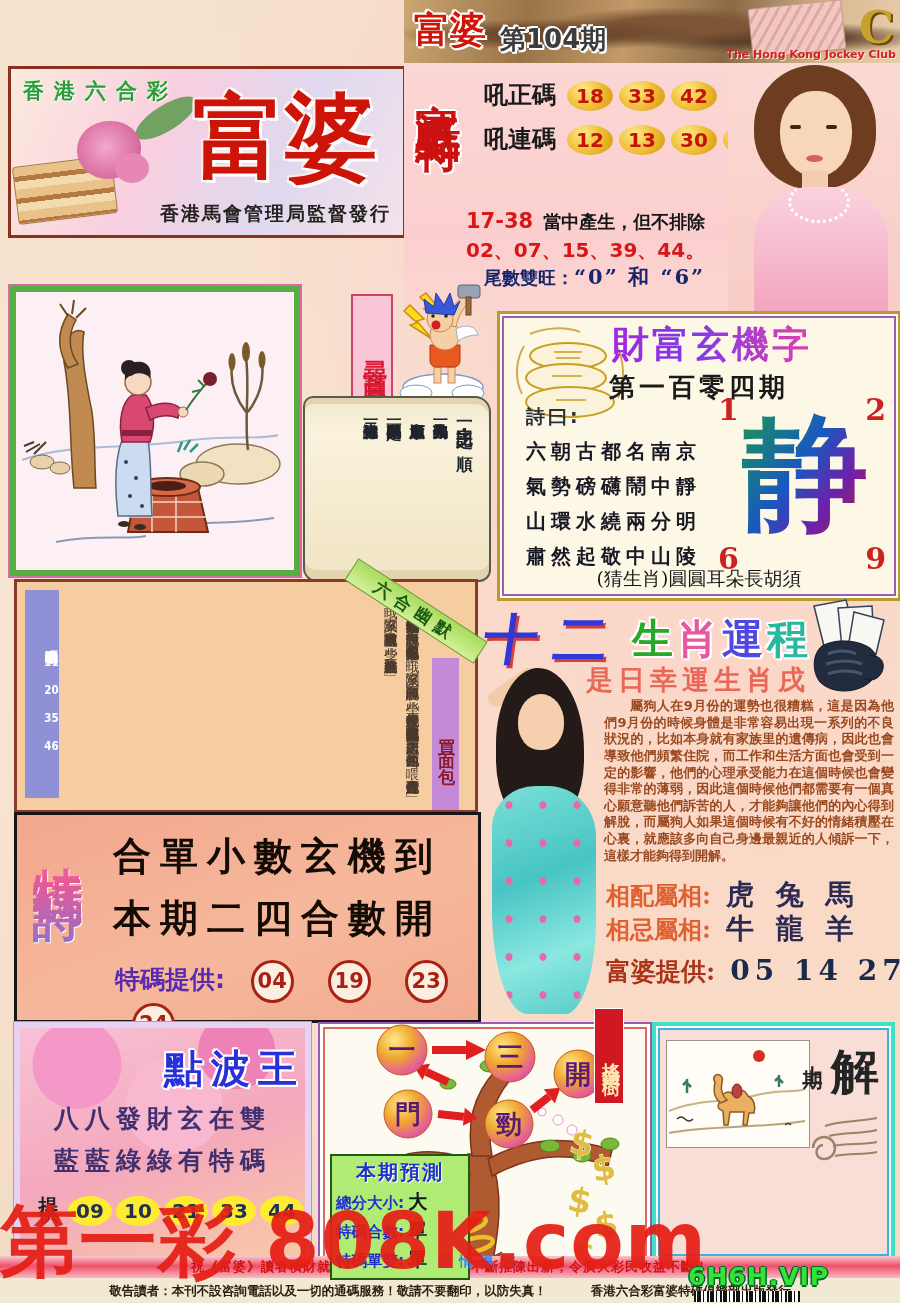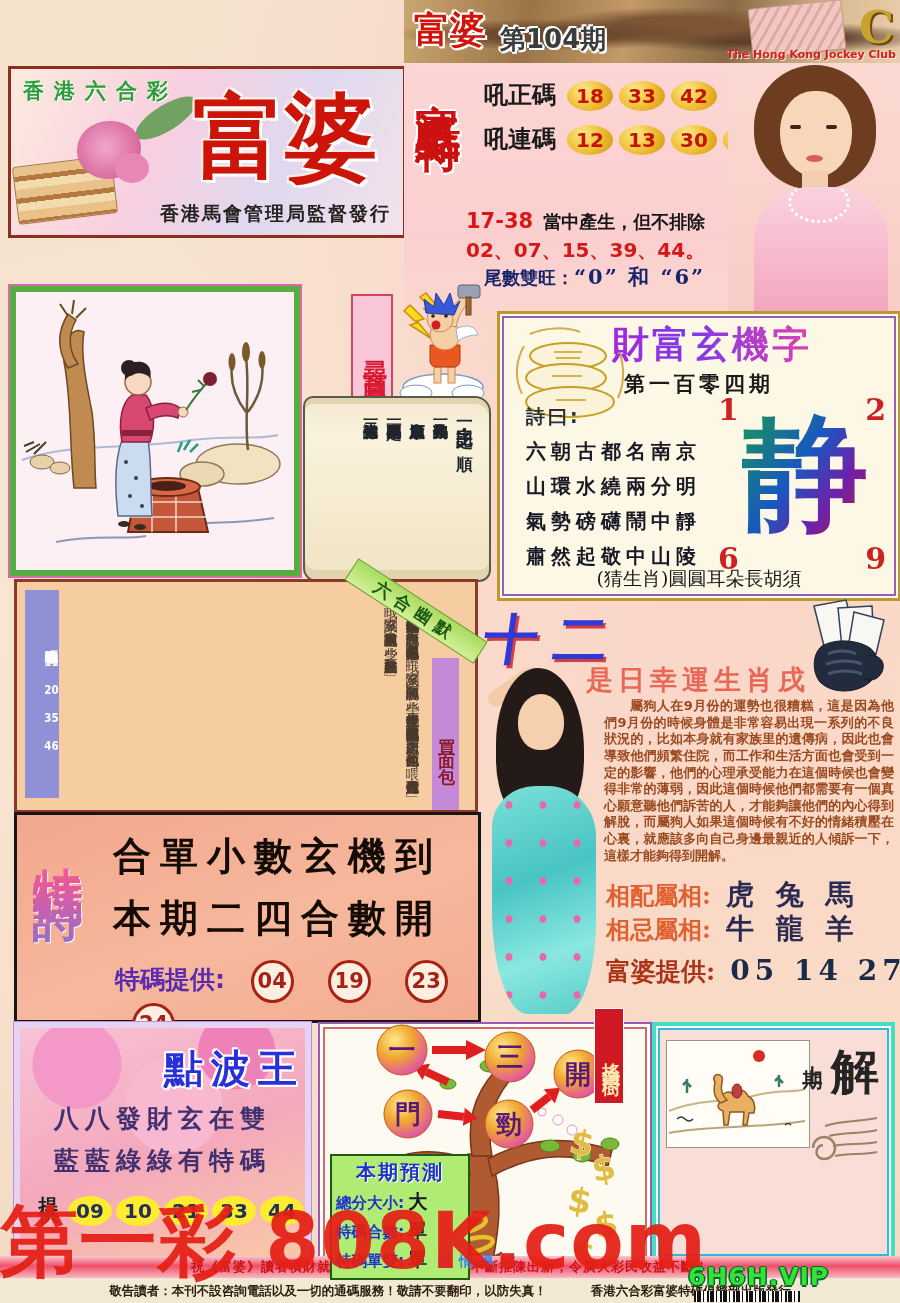--- a/index.html
+++ b/index.html
@@ -74,21 +74,21 @@
   
   #scroll{left:303px;top:396px;width:184px;height:182px;background:linear-gradient(180deg,#f2e8ce,#faf2dc 20%,#f2e6c8 85%);
     border:2px solid #5a5a4a;border-radius:10px 16px 12px 14px;box-shadow:inset 0 6px 0 #e2d4ae,inset 0 -10px 0 #e2d4ae;}
   #scroll .txt{left:14px;top:14px;right:12px;height:150px;font-size:15px;font-weight:bold;color:#20242c;line-height:1.55;}
   #scroll .hd{font-size:16.5px;letter-spacing:2px;}
   
   #mystery{left:497px;top:311px;width:398px;height:284px;background:#fdf8e6;border:3px solid #bd982c;
     box-shadow:inset 0 0 0 2px #fff,inset 0 0 0 4px #9a5fb0;}
   #mystery .title{left:112px;top:6px;font-size:37px;font-weight:bold;letter-spacing:3px;
     background:linear-gradient(90deg,#a428e0,#7d3ae8 40%,#e040b0);-webkit-background-clip:text;background-clip:text;color:transparent;}
-  #mystery .iss{left:0;right:0;top:56px;text-align:center;font-size:21px;font-weight:bold;color:#1a1a1a;letter-spacing:4px;}
+  #mystery .iss{left:0;right:0;top:56px;text-align:center;font-size:26px;font-weight:bold;color:#1a1a1a;letter-spacing:4px;}
   #mystery .sy{left:26px;top:90px;font-size:19px;font-weight:bold;color:#2a2e38;letter-spacing:3px;}
   #mystery .poem{left:26px;top:120px;font-size:20px;font-weight:bold;color:#191926;line-height:35px;letter-spacing:5px;font-family:"DejaVu Serif",serif;}
   #mystery .bigwrap{left:218px;top:78px;width:168px;height:184px;}
   #mystery .bigchar{left:24px;top:6px;font-size:126px;line-height:1.2;font-weight:bold;font-family:"DejaVu Serif",serif;
     background:linear-gradient(125deg,#18a048,#1858c0 45%,#7020a8 70%,#c02020);-webkit-background-clip:text;background-clip:text;color:transparent;}
   #mystery .cn{position:absolute;font-size:30px;font-weight:bold;color:#cc2222;font-family:"DejaVu Serif",serif;}
   #mystery .hint{left:0;right:0;bottom:6px;text-align:center;font-size:19px;color:#161616;font-family:"DejaVu Serif",serif;}
   
   #story{left:14px;top:579px;width:458px;height:228px;background:#f6cda0;border:3px solid #8b3a2a;}
   #story .lucky{left:8px;top:8px;width:34px;height:208px;background:#9090d6;color:#fff;text-align:center;
@@ -304,22 +304,22 @@
       <ellipse cx="58" cy="30" rx="38" ry="13" fill="#fbf2da" stroke="#c8a020" stroke-width="2"></ellipse>
       <ellipse cx="56" cy="52" rx="40" ry="14" fill="#fbf2da" stroke="#c8a020" stroke-width="2"></ellipse>
       <ellipse cx="60" cy="76" rx="44" ry="15" fill="#fbf2da" stroke="#c8a020" stroke-width="2"></ellipse>
       <path d="M44,26 h28 M46,32 h24 M42,50 h30 M46,74 h30" stroke="#c8a020" stroke-width="1.5"></path>
     </svg>
     <div class="abs title">財富玄機字</div>
     <div class="abs iss">第一百零四期</div>
     <div class="abs sy">詩曰:</div>
     <div class="abs poem">
       <div>六朝古都名南京</div>
+      <div>氣勢磅礴鬧中靜</div>
       <div>山環水繞兩分明</div>
-      <div>氣勢磅礴鬧中靜</div>
       <div>肅然起敬中山陵</div>
     </div>
     <div class="abs bigwrap">
       <span class="cn" style="left:0;top:0">1</span>
       <span class="cn" style="right:0;top:0">2</span>
       <span class="cn" style="left:0;bottom:0">6</span>
       <span class="cn" style="right:0;bottom:0">9</span>
       <span class="abs bigchar">静</span>
     </div>
     <div class="abs hint">(猜生肖)圓圓耳朵長胡須</div>
@@ -343,20 +343,23 @@
     <div class="abs l1">合單小數玄機到</div>
     <div class="abs l2">本期二四合數開</div>
     <div class="abs prov">
       <span>特碼提供:</span>
       <span class="circ">04</span><span class="circ">19</span><span class="circ">23</span><span class="circ">24</span>
     </div>
   </div>
 
   <div id="zod" class="abs">
     <div class="abs pre">十二</div>
+    <div class="abs rest outline-w">
+      <span class="zc0">生</span><span class="zc1">肖</span><span class="zc2">運</span><span class="zc3">程</span>
+    </div>
     <svg class="abs" style="right:2px;top:0" width="112" height="98" viewBox="0 0 112 98">
       <g stroke="#35405a" stroke-width="1.5" fill="#f8f8f2">
         <polygon points="30,8 62,2 72,40 40,48"></polygon>
         <polygon points="54,10 88,8 90,46 58,50"></polygon>
         <polygon points="70,14 100,22 92,56 64,50"></polygon>
       </g>
       <path d="M38,48 C52,40 74,42 86,50 C96,58 96,74 86,84 C72,96 48,96 36,84 C28,74 28,56 38,48 Z" fill="#222c3e" stroke="#101828"></path>
       <path d="M44,56 C52,52 64,52 72,56 M42,66 C54,62 68,62 78,66 M44,76 C54,72 68,72 78,76" stroke="#46546e" stroke-width="3" fill="none"></path>
       <path d="M84,58 C96,56 102,64 98,74 C94,82 86,84 80,80" fill="#222c3e" stroke="#101828"></path>
     </svg>

